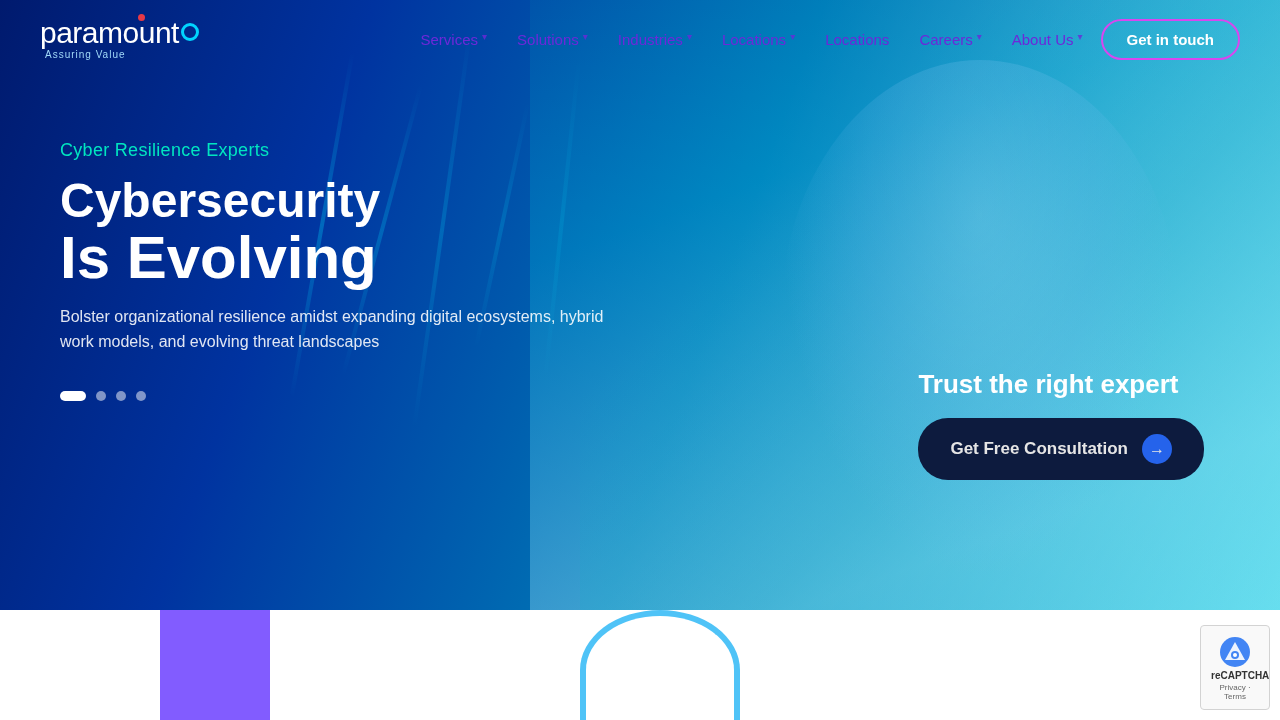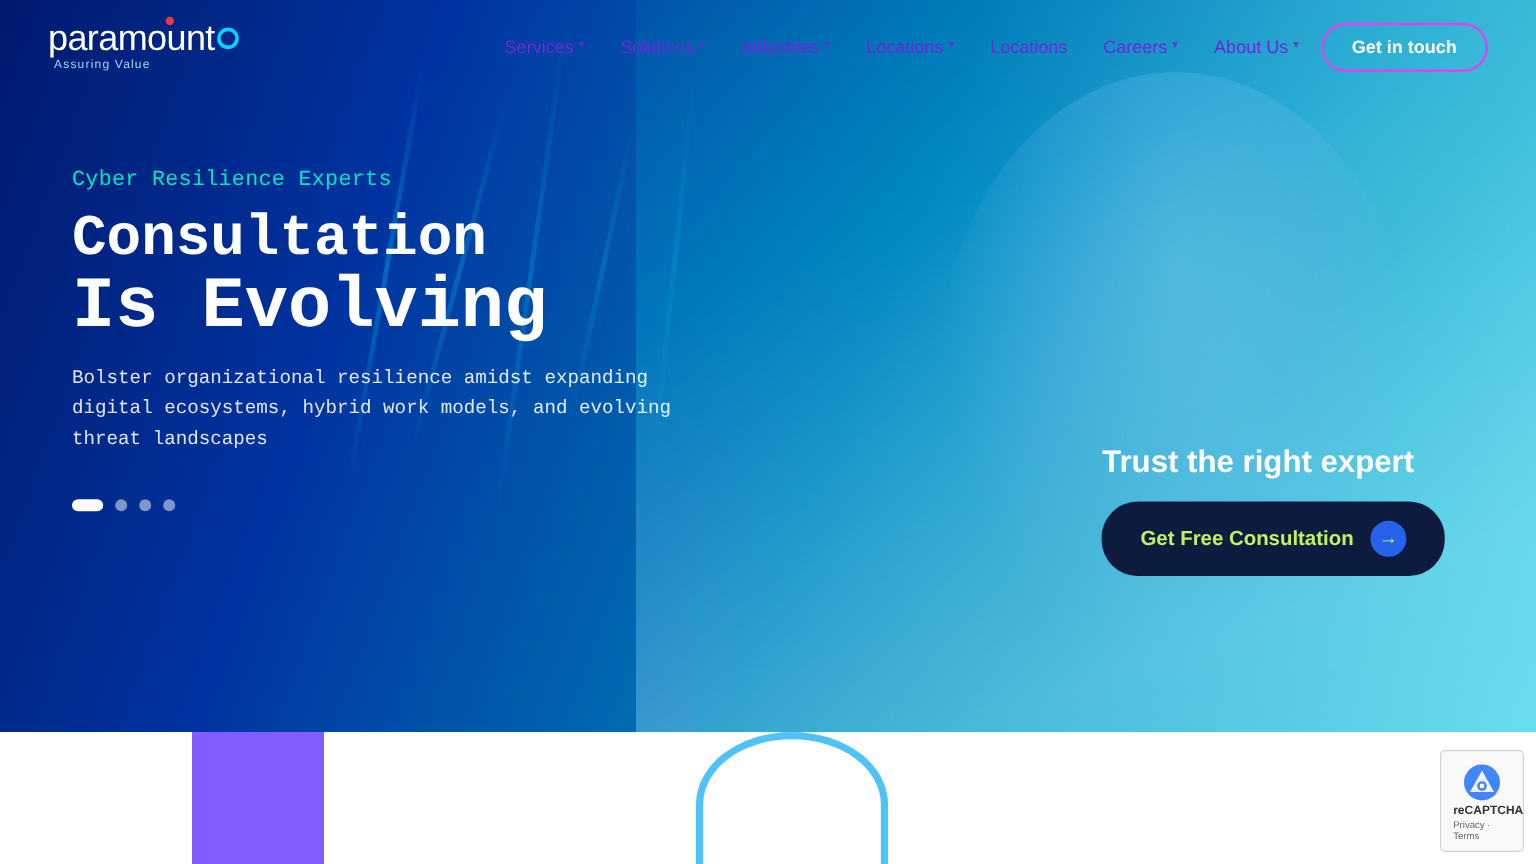--- a/index.html
+++ b/index.html
@@ -90,21 +90,20 @@
       z-index: 3;
     }
 
     
     .hero-content {
       position: absolute;
       left: 60px;
       top: 140px;
       z-index: 10;
       max-width: 750px;
-      font-family: Liberation Mono, monospace;
     }
     .hero-subtitle {
       color: #00e5c0;
       font-size: 18px;
       font-weight: 500;
       margin-bottom: 14px;
       letter-spacing: 0.3px;
     }
     .hero-title-line1 {
       color: #fff;
@@ -154,21 +153,21 @@
       text-align: left;
     }
     .trust-text {
       color: #fff;
       font-size: 26px;
       font-weight: 600;
       margin-bottom: 18px;
     }
     .btn-consultation {
       background: #0d1b3e;
-      color: #bef264;
+      color: #e5e5e5;
       border: none;
       border-radius: 30px;
       padding: 16px 32px;
       font-size: 17px;
       font-weight: 600;
       cursor: pointer;
       display: flex;
       align-items: center;
       gap: 14px;
       white-space: nowrap;
@@ -219,20 +218,21 @@
       bottom: 10px;
       right: 10px;
       background: #f9f9f9;
       border: 1px solid #d3d3d3;
       border-radius: 4px;
       padding: 8px 10px;
       font-size: 9px;
       color: #555;
       z-index: 9999;
       width: 70px;
+      text-align: center;
     }
     .recaptcha-badge .rc-title {
       font-size: 10px;
       font-weight: bold;
       color: #333;
       margin-bottom: 2px;
     }
     .recaptcha-badge .rc-links {
       font-size: 8px;
       color: #666;
@@ -369,21 +369,21 @@
         <li>
           <button class="btn-get-in-touch">Get in touch</button>
         </li>
       </ul>
     </nav>
   </div>
 
   <div class="hero-content">
     <p class="hero-subtitle">Cyber Resilience Experts</p>
     <h1>
-      <div class="hero-title-line1">Consultation</div>
+      <div class="hero-title-line1">Cybersecurity</div>
       <div class="hero-title-line2">Is Evolving</div>
     </h1>
     <p class="hero-description">Bolster organizational resilience amidst expanding digital ecosystems, hybrid work models, and evolving threat landscapes</p>
     <div class="dots">
       <div class="dot"></div>
       <div class="dot inactive"></div>
       <div class="dot inactive"></div>
       <div class="dot inactive"></div>
     </div>
   </div>

